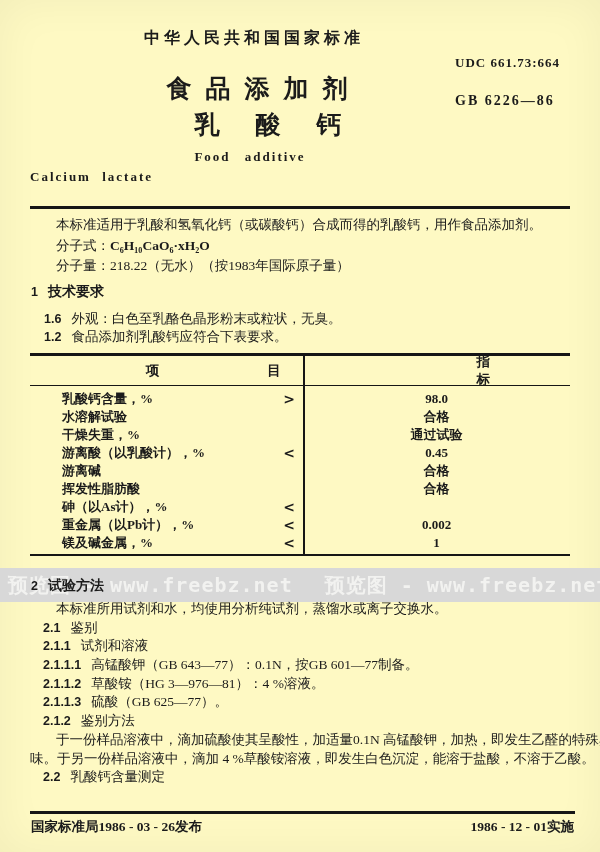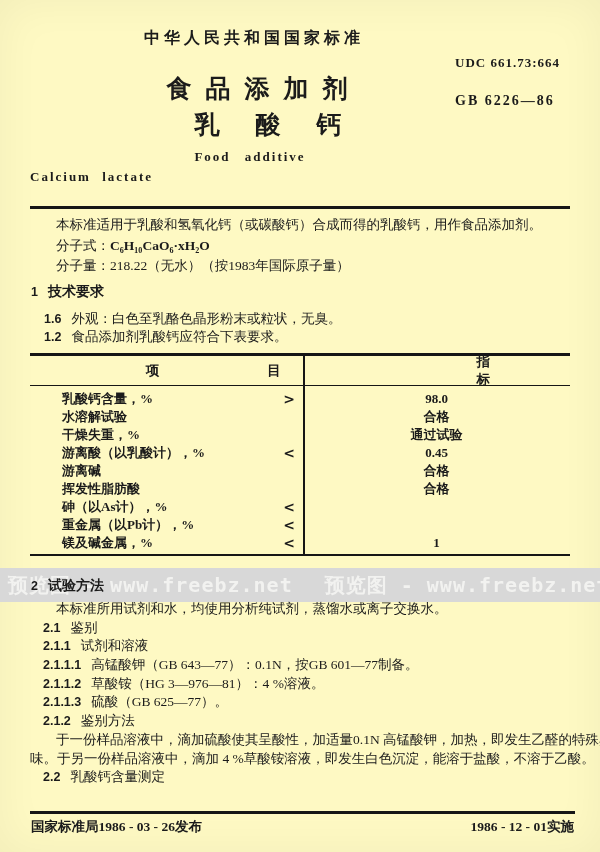--- a/index.html
+++ b/index.html
@@ -129,20 +129,21 @@
           <span class="tsym"></span>
           <span class="tval">合格</span>
         </div>
       <div class="trow">
           <span class="titem">砷（以As计），%</span>
           <span class="tsym">&lt;</span>
         </div>
       <div class="trow">
           <span class="titem">重金属（以Pb计），%</span>
           <span class="tsym">&lt;</span>
+          <span class="tval">0.002</span>
         </div>
       <div class="trow">
           <span class="titem">镁及碱金属，%</span>
           <span class="tsym">&lt;</span>
           <span class="tval">1</span>
         </div>
     </div>
   </div>
 
   <div class="abs wm-band" id="wm-band" style="background: rgb(216, 216, 216);">

